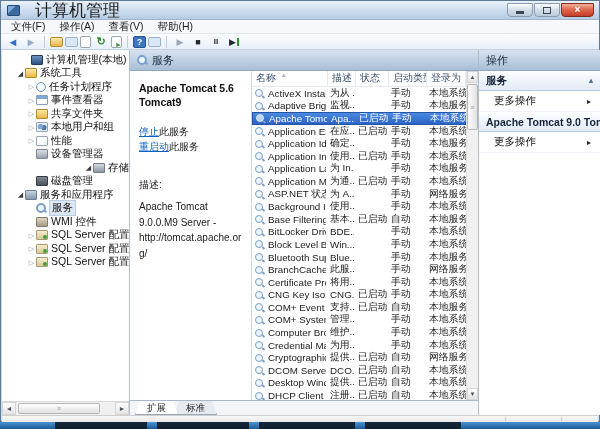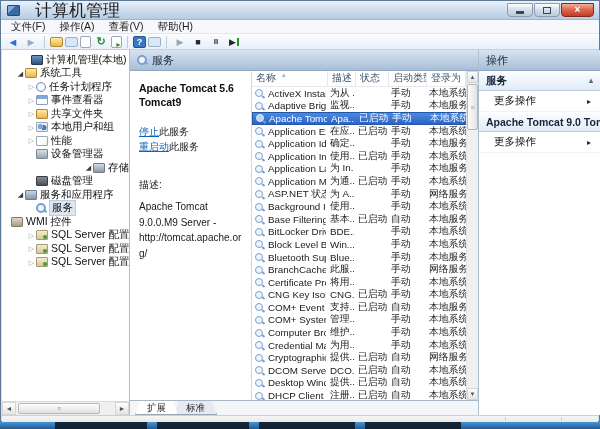--- a/index.html
+++ b/index.html
@@ -262,21 +262,21 @@
           <div class="tree-row" style="padding-left: 14px;">
             <span class="exp open">◢</span>
             <span class="tic tic-services-apps"></span>
             <span class="tlbl">服务和应用程序</span>
           </div>
           <div class="tree-row tsel" style="padding-left: 25px;">
             <span class="exp"></span>
             <span class="tic tic-services"></span>
             <span class="tlbl">服务</span>
           </div>
-          <div class="tree-row" style="">
+          <div class="tree-row" style="padding-left: 25px;">
             <span class="exp"></span>
             <span class="tic tic-wmi-control"></span>
             <span class="tlbl">WMI 控件</span>
           </div>
           <div class="tree-row" style="padding-left: 25px;">
             <span class="exp">▷</span>
             <span class="tic tic-sql-config"></span>
             <span class="tlbl">SQL Server 配置管理器</span>
           </div>
           <div class="tree-row" style="padding-left: 25px;">

